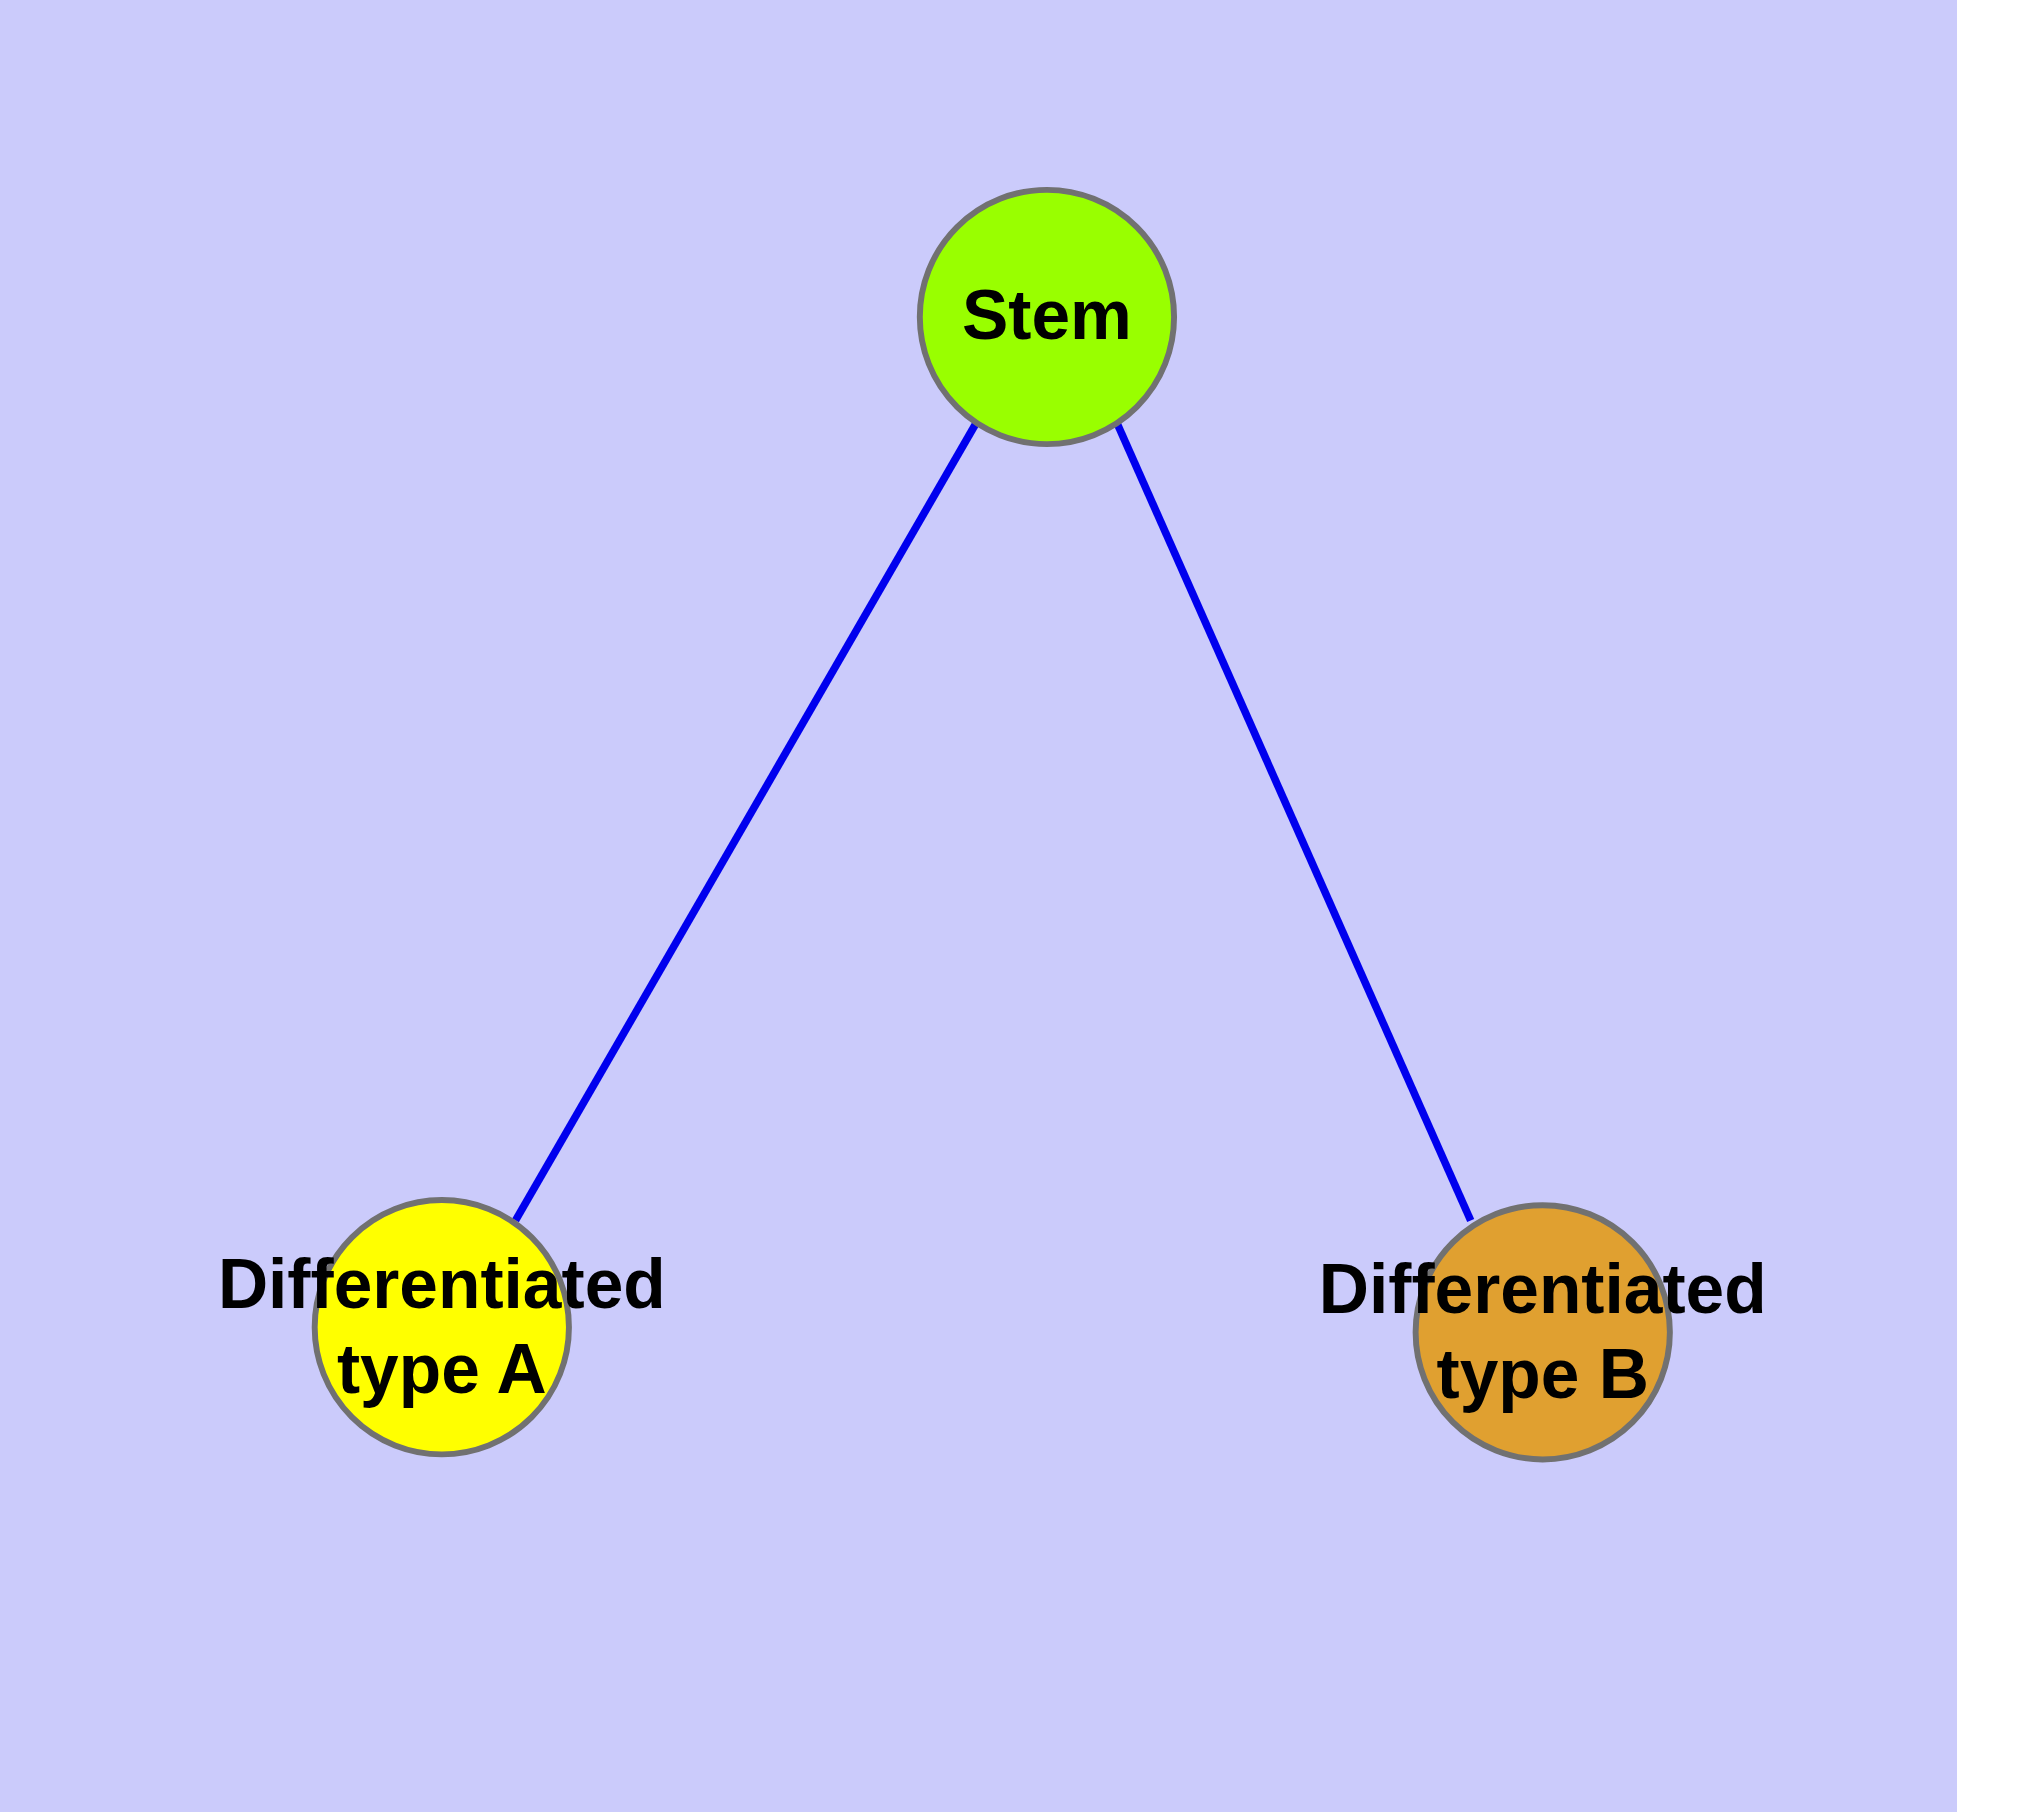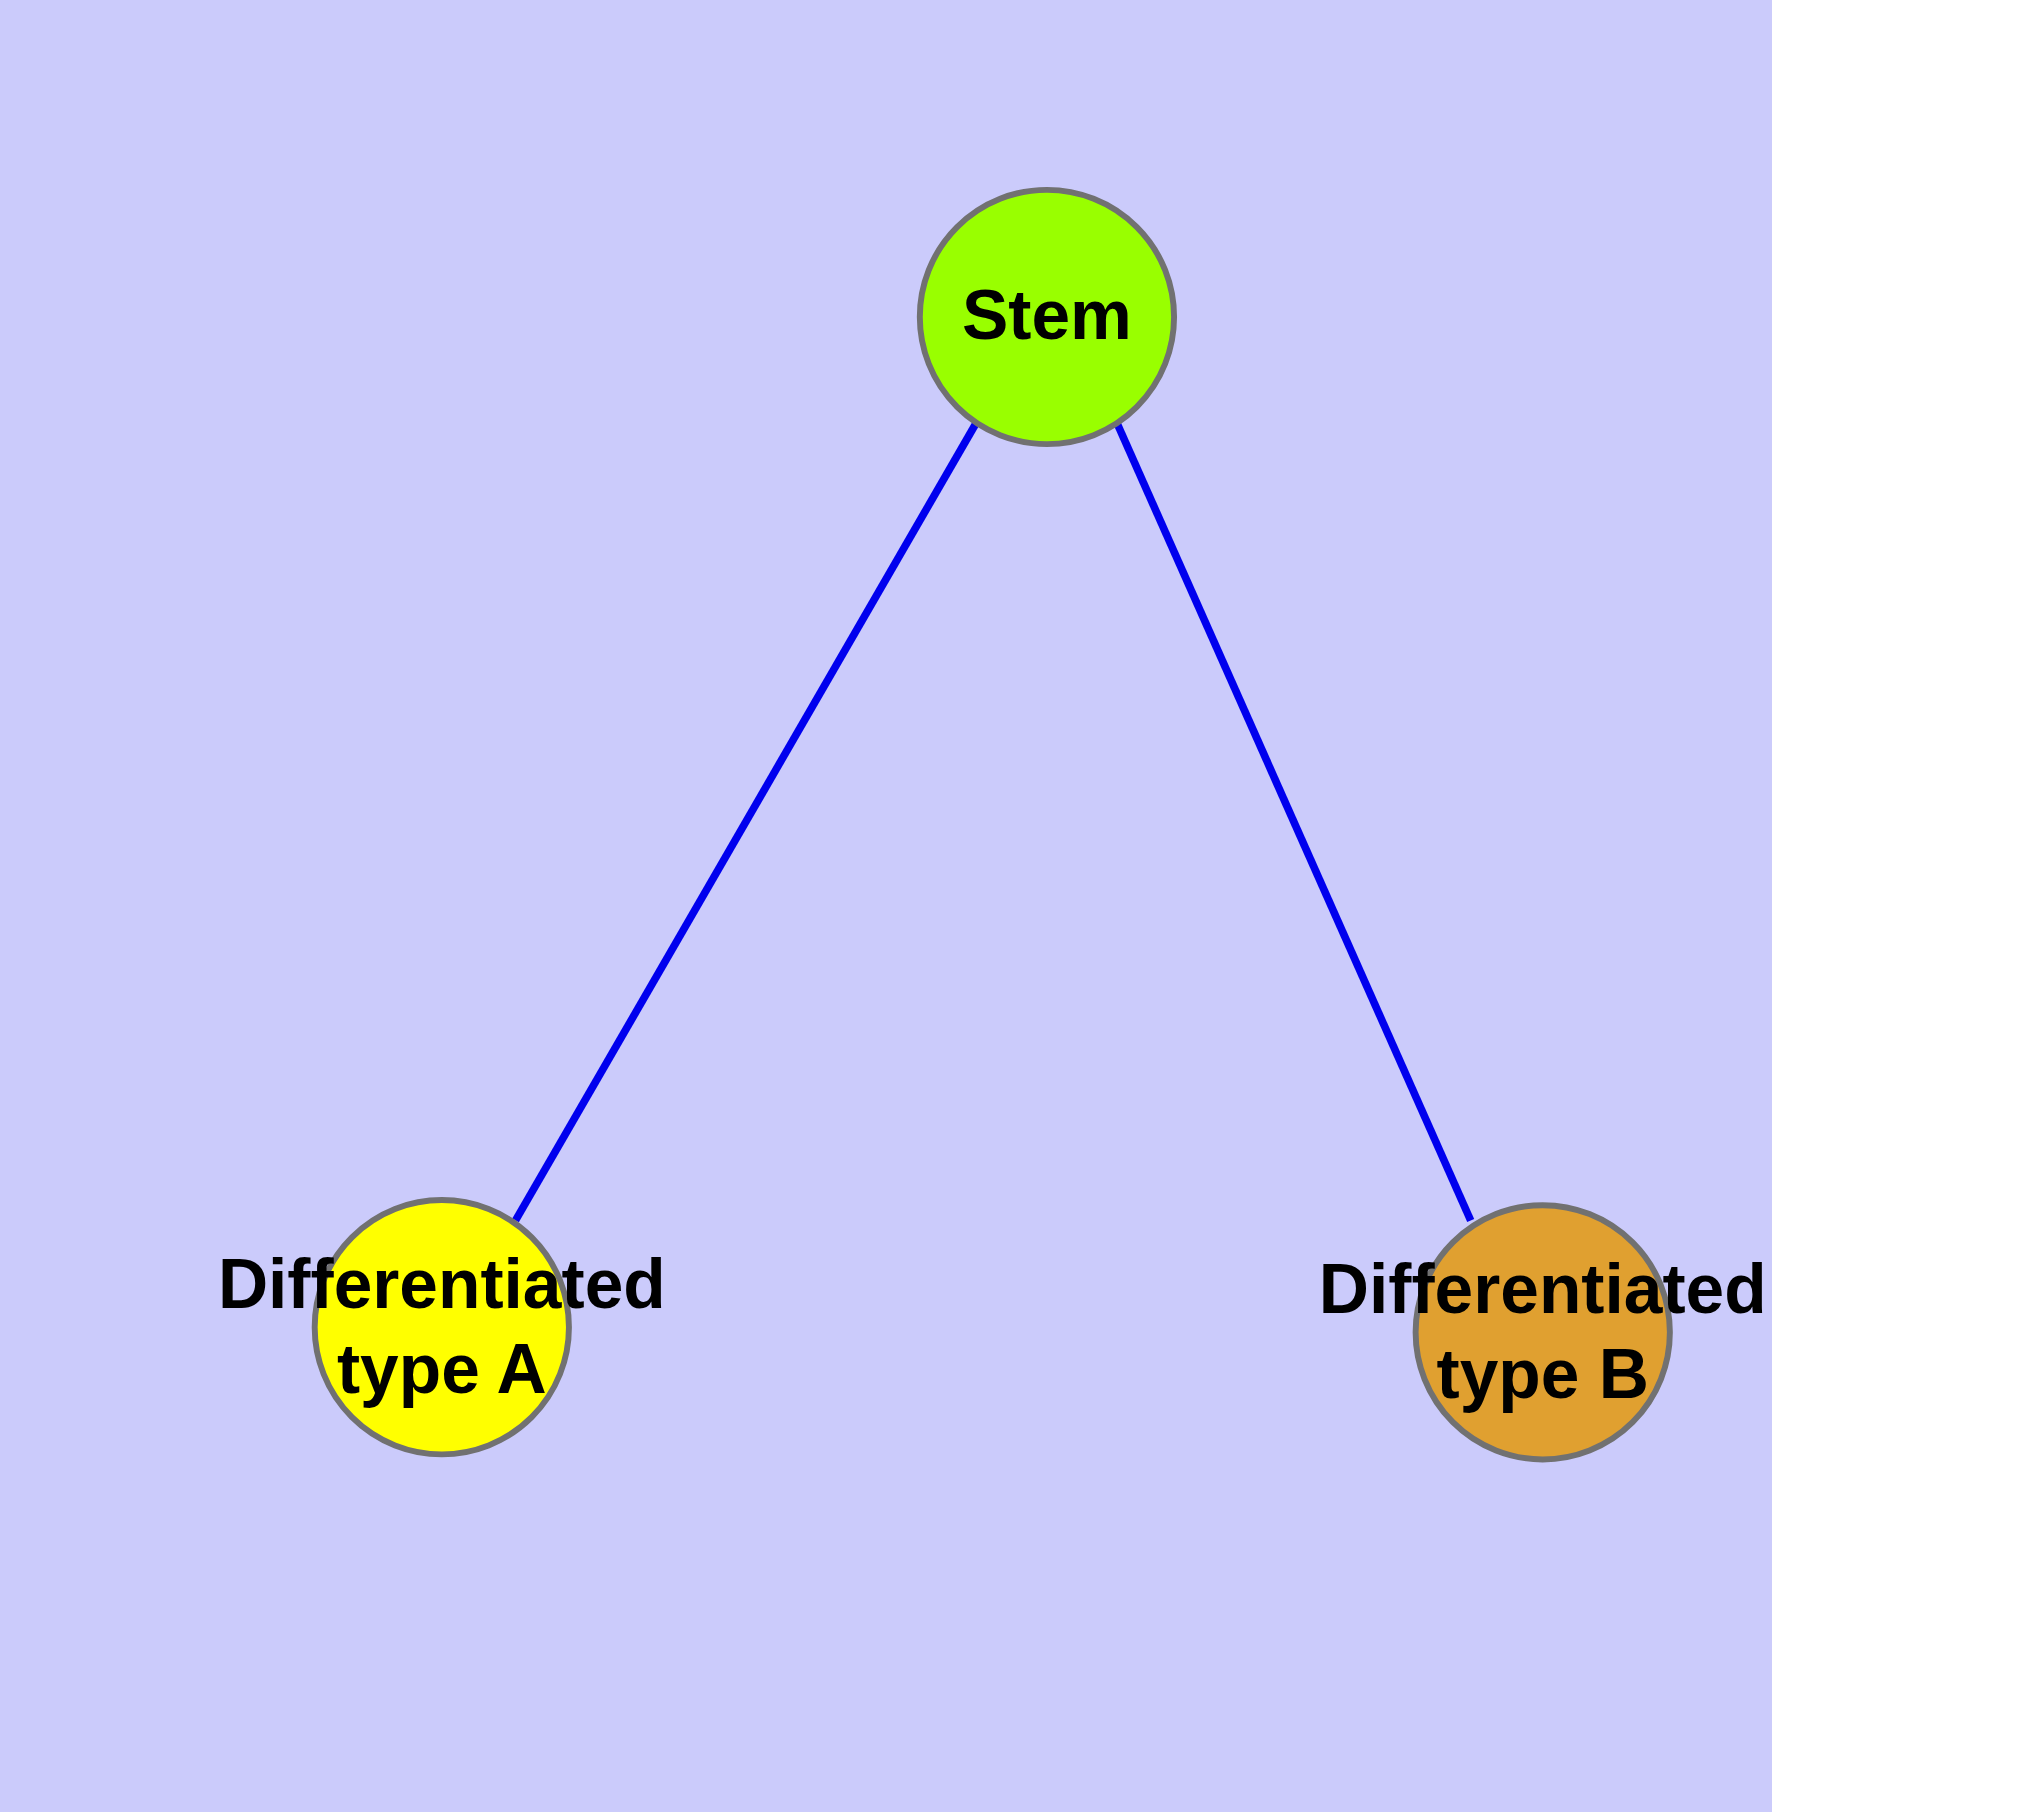--- a/index.html
+++ b/index.html
@@ -3,21 +3,21 @@
 <meta charset="utf-8">
 <title>Cell Differentiation Graph</title>
 <style>
   html, body {
     margin: 0;
     padding: 0;
     background: #ffffff;
   }
   #canvas {
     position: relative;
-    width: 1772px;
+    width: 1957px;
     height: 1812px;
     overflow: hidden;
     background: #cbcbfb;
     font-family: "Liberation Sans", sans-serif;
   }
   #graph-svg {
     position: absolute;
     left: 0;
     top: 0;
     width: 2021px;

